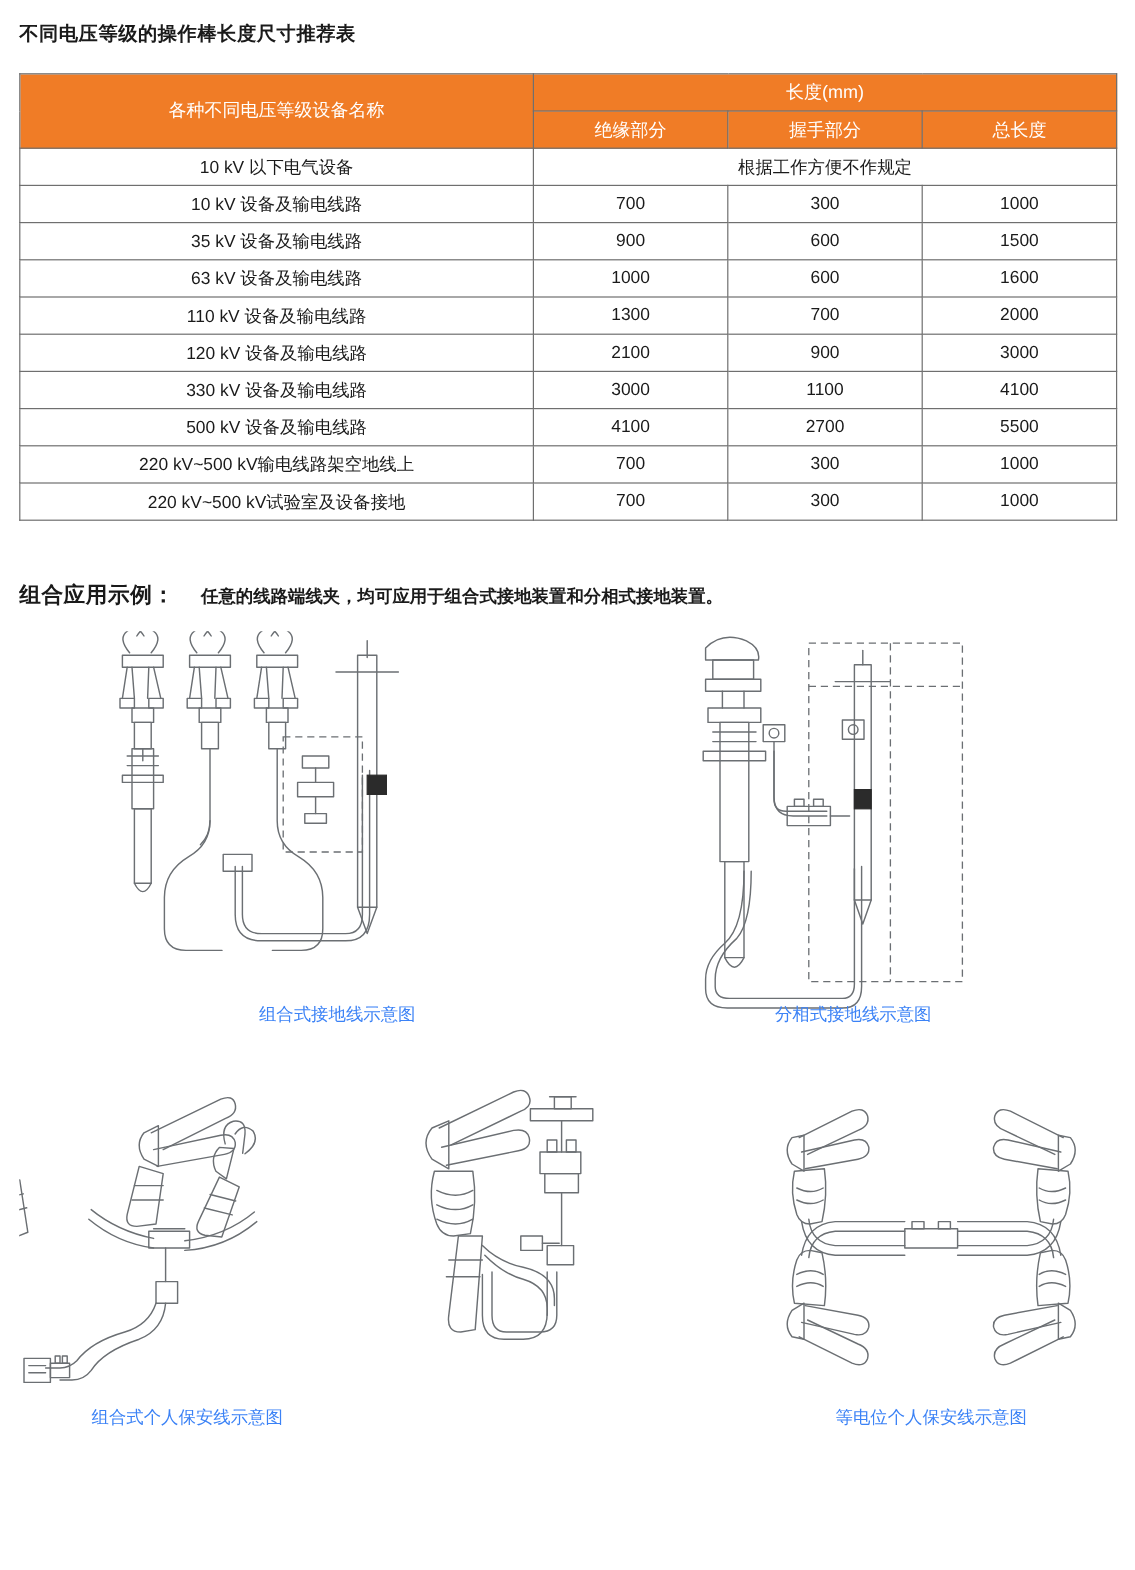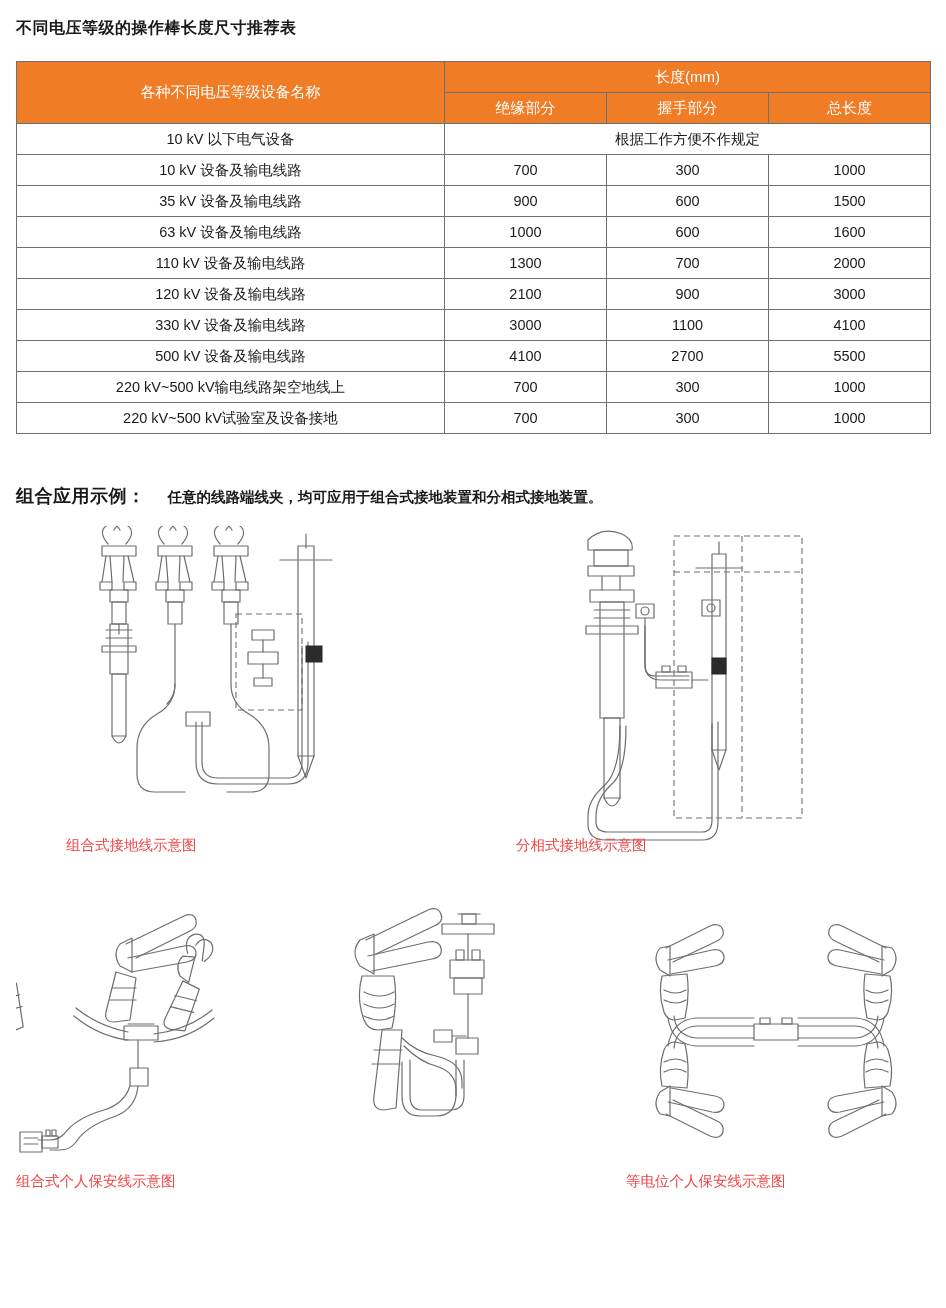--- a/index.html
+++ b/index.html
@@ -97,22 +97,22 @@
     margin-top: 18px;
   }
   .fig-row-2 {
     position: relative;
     height: 300px;
     margin-top: 4px;
   }
   .caption {
     position: absolute;
     font-size: 14.5px;
-    color: #ef4444;
-    text-align: left;
+    color: #3b82f6;
+    text-align: center;
     white-space: nowrap;
   }
   svg { display: block; }
   .ln { fill: none; stroke: #6b6f73; stroke-width: 1.2; stroke-linejoin: round; stroke-linecap: round; }
   .filld { fill: #2b2b2b; stroke: #2b2b2b; stroke-width: 1; }
   .dash { fill: none; stroke: #6b6f73; stroke-width: 1.1; stroke-dasharray: 6 4; }
 </style>
 </head>
 <body>
 

